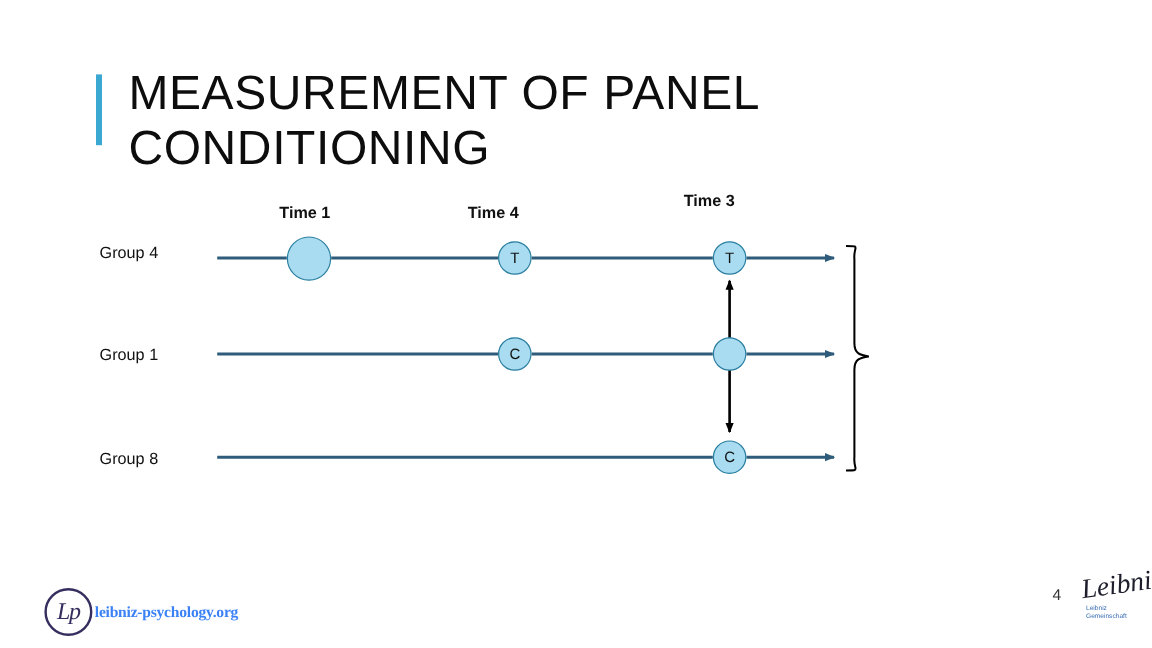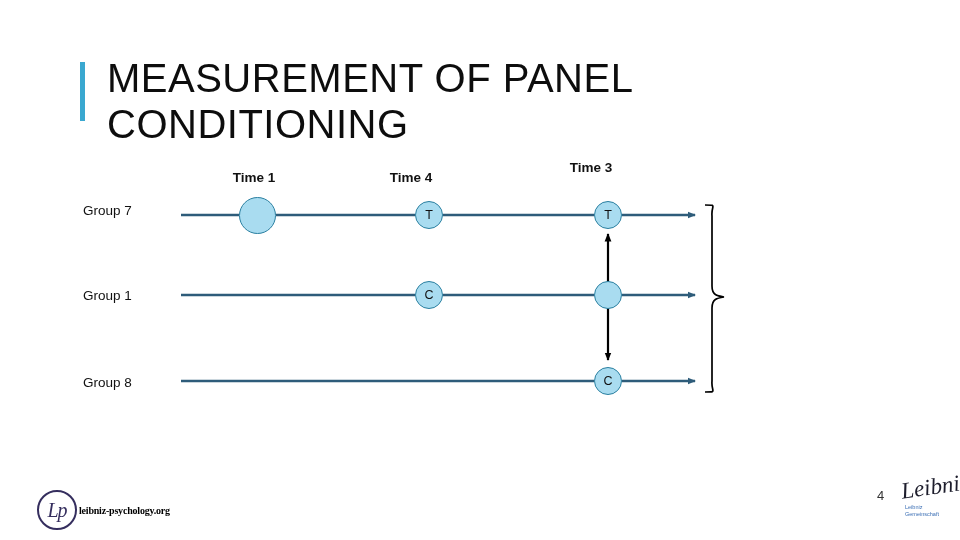--- a/index.html
+++ b/index.html
@@ -122,23 +122,23 @@
     display: flex;
     align-items: center;
     justify-content: center;
     font-family: "Liberation Serif", serif;
     font-size: 20px;
     font-style: italic;
     color: #352e5e;
     letter-spacing: -1px;
   }
   .footer-logo .wordmark {
-    font-size: 10px;
+    font-size: 13px;
     font-weight: bold;
-    color: #000000;
+    color: #3b82f6;
     letter-spacing: -0.2px;
     font-family: "Liberation Serif", serif;
   }
   .page-number {
     position: absolute;
     left: 856px;
     top: 488px;
     font-size: 13px;
     color: #333333;
   }
@@ -216,21 +216,21 @@
              C 691,295 696,296 703,297
              C 696,298 691,299 691,308
              L 691,381
              C 690,392 697,392 684,392" fill="none" stroke="#000000" stroke-width="1.7"></path>
   </svg>
 
   <div class="time-label" style="left:233px; top:170px;">Time 1</div>
   <div class="time-label" style="left:390px; top:170px;">Time 4</div>
   <div class="time-label" style="left:570px; top:160px;">Time 3</div>
 
-  <div class="group-label" style="top:203px;">Group 7</div>
+  <div class="group-label" style="top:203px;">Group 4</div>
   <div class="group-label" style="top:288px;">Group 1</div>
   <div class="group-label" style="top:375px;">Group 8</div>
 
   <div class="node big" style="left:217.5px; top:196.5px;"></div>
   <div class="node small" style="left:394px; top:201px;">T</div>
   <div class="node small" style="left:573px; top:201px;">T</div>
 
   <div class="node small" style="left:394px; top:281px;">C</div>
   <div class="node small" style="left:573px; top:281px;"></div>
 

